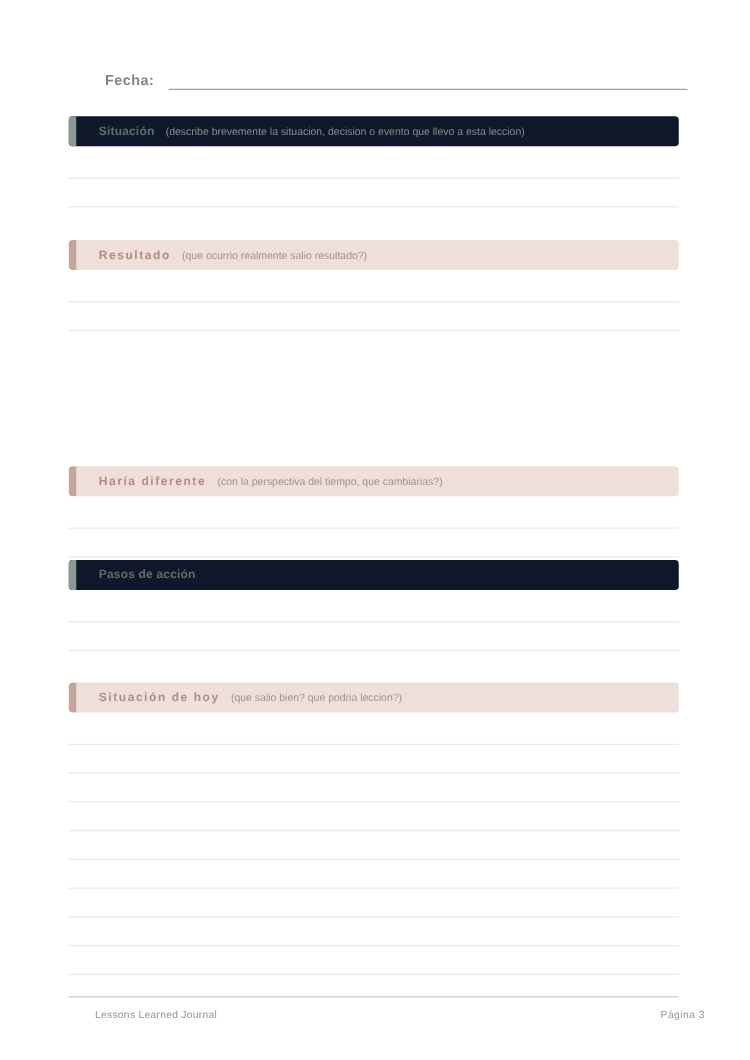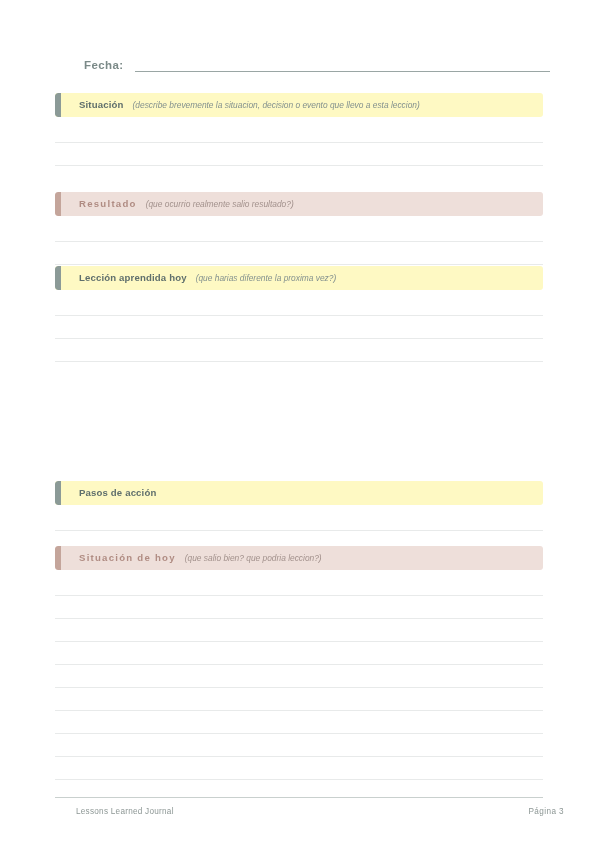--- a/index.html
+++ b/index.html
@@ -78,27 +78,26 @@
     align-items: baseline;
     white-space: nowrap;
   }
   .bar .title {
     font-size: 9.6px;
     font-weight: bold;
     line-height: 12px;
   }
   .bar .hint {
     font-size: 8.4px;
-    font-style: italic;
     line-height: 12px;
     margin-left: 9px;
   }
 
   
-  .sec-green .bar { background: #fef9c3; }
+  .sec-green .bar { background: #0f172a; }
   .sec-green .accent { background: #8b9a97; }
   .sec-green .title { color: #5f6f6c; letter-spacing: 0.15px; }
   .sec-green .hint  { color: #83918e; }
 
   
   .sec-rose .bar { background: #eedfda; }
   .sec-rose .accent { background: #c4a59b; }
   .sec-rose .title { color: #b08c83; letter-spacing: 1.25px; }
   .sec-rose .hint  { color: #a2918c; }
 
@@ -170,37 +169,36 @@
         <span class="title">Resultado</span>
         <span class="hint">(que ocurrio realmente salio resultado?)</span>
       </div>
     </div>
     <div class="lines">
       <div class="wline" style="top:25px;"></div>
       <div class="wline" style="top:48px;"></div>
     </div>
   </div>
 
-  <div class="section sec-green" style="top:266px;">
-    <div class="bar">
-      <div class="accent"></div>
-      <div class="bar-text">
-        <span class="title">Lección aprendida hoy</span>
-        <span class="hint">(que harias diferente la proxima vez?)</span>
-      </div>
-    </div>
-    <div class="lines">
-      <div class="wline" style="top:25px;"></div>
-      <div class="wline" style="top:48px;"></div>
-      <div class="wline" style="top:71px;"></div>
-    </div>
-  </div>
-
-
-  <div class="section sec-green" style="top:481px;">
+
+  <div class="section sec-rose" style="top:373px;">
+    <div class="bar">
+      <div class="accent"></div>
+      <div class="bar-text">
+        <span class="title">Haría diferente</span>
+        <span class="hint">(con la perspectiva del tiempo, que cambiarias?)</span>
+      </div>
+    </div>
+    <div class="lines">
+      <div class="wline" style="top:25px;"></div>
+      <div class="wline" style="top:48px;"></div>
+    </div>
+  </div>
+
+  <div class="section sec-green" style="top:448px;">
     <div class="bar">
       <div class="accent"></div>
       <div class="bar-text">
         <span class="title">Pasos de acción</span>
       </div>
     </div>
     <div class="lines">
       <div class="wline" style="top:25px;"></div>
       <div class="wline" style="top:48px;"></div>
     </div>

